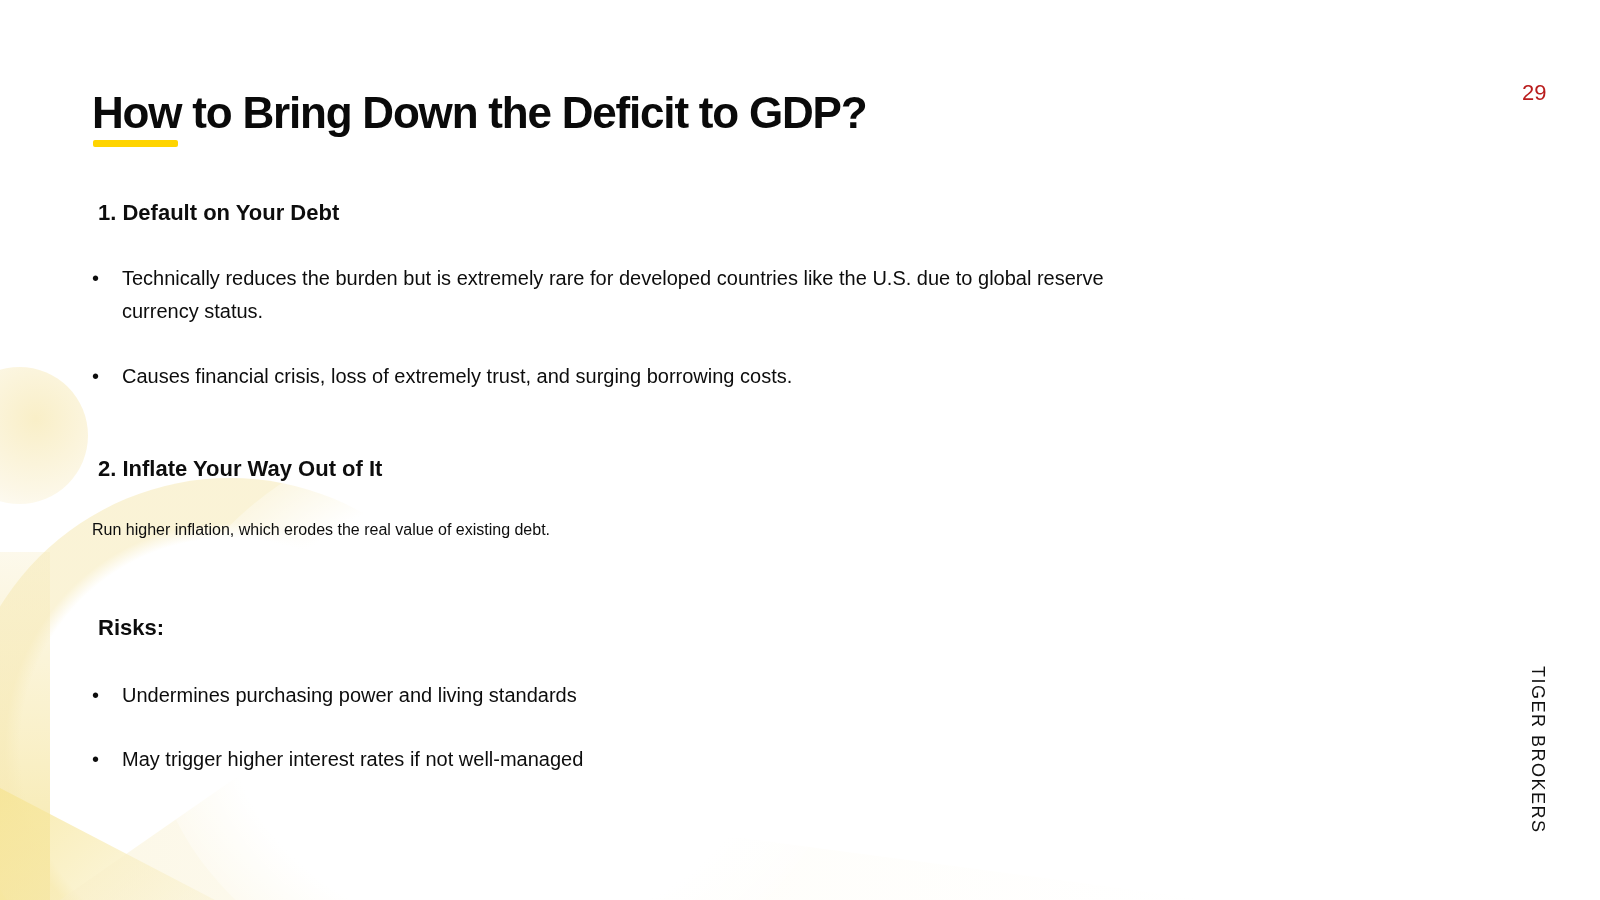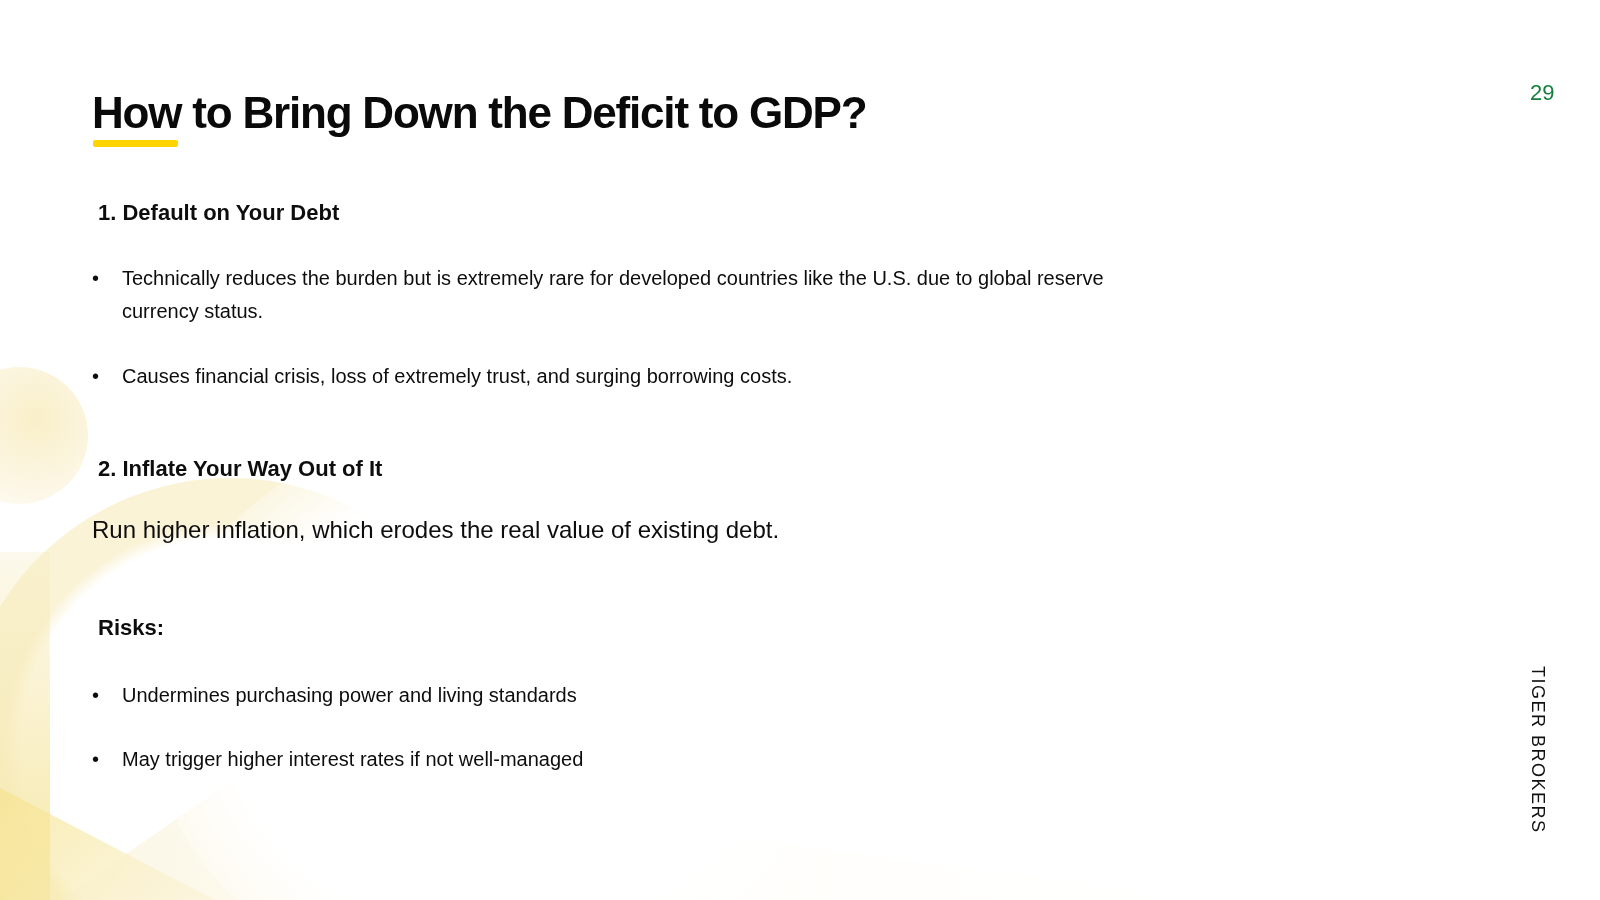--- a/index.html
+++ b/index.html
@@ -50,31 +50,31 @@
     position:absolute;left:92px;top:75px;
     font-size:44px;font-weight:700;line-height:1;
     letter-spacing:-1.2px;color:#0a0a0a;white-space:nowrap;margin-top:16px;
   }
   .title-underline{
     position:absolute;left:93px;top:140px;width:85px;height:7px;
     border-radius:2px;background:#FFD400;
   }
   .page-number{
     position:absolute;left:1522px;top:80px;
-    font-size:22px;color:#15803d;line-height:1.2;margin-left:8px;
+    font-size:22px;color:#b91c1c;line-height:1.2;
   }
 
   
   .heading{
     position:absolute;left:92px;
     font-size:22px;font-weight:700;line-height:1.2;white-space:nowrap;margin-left:6px;
   }
   .para{
     position:absolute;left:92px;
-    font-size:24px;line-height:33px;white-space:nowrap;
+    font-size:16px;line-height:33px;white-space:nowrap;
   }
   .bullet-row{
     position:absolute;left:92px;right:140px;
     display:flex;align-items:flex-start;
   }
   .bullet-dot{
     flex:0 0 30px;font-size:20px;line-height:33px;color:#0d0d0d;
   }
   .bullet-text{
     flex:1;font-size:20px;line-height:33px;white-space:pre-line;

